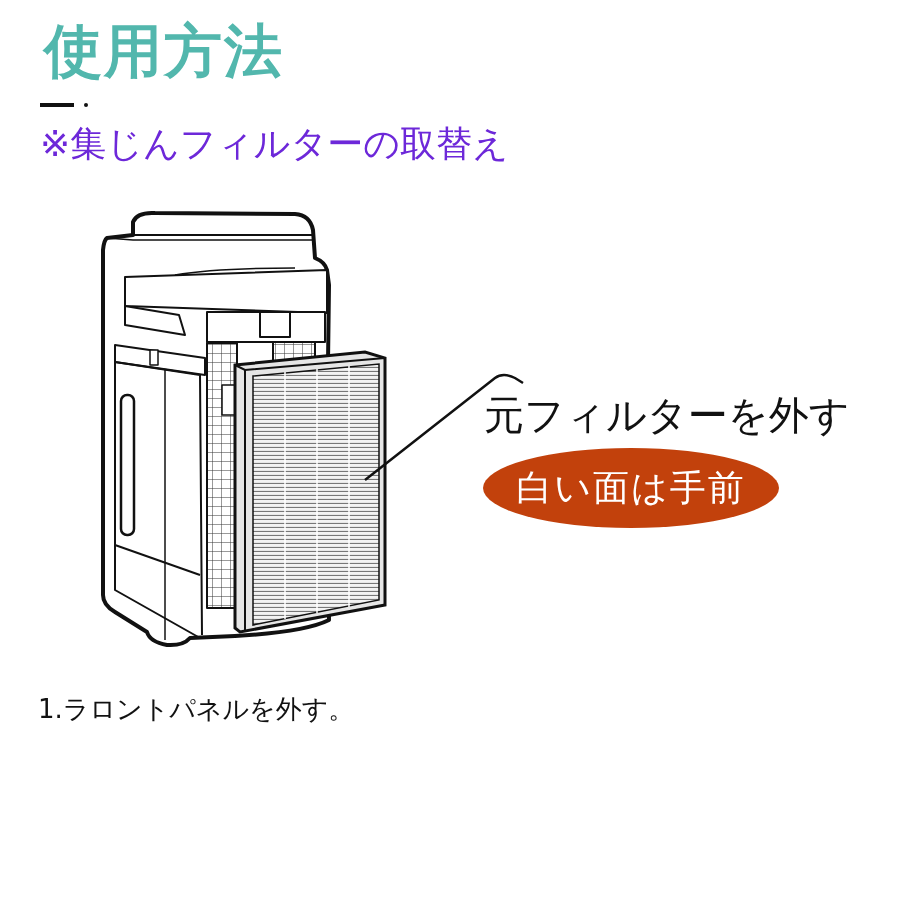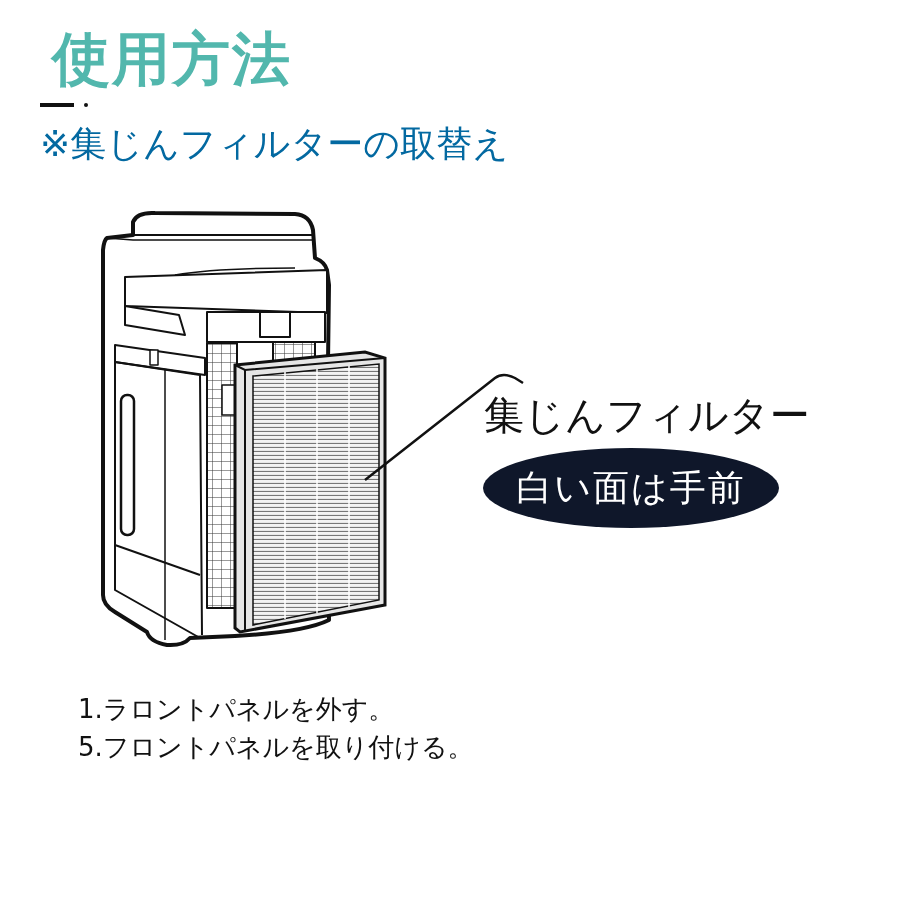--- a/index.html
+++ b/index.html
@@ -2,33 +2,33 @@
 <html><head>
 <meta charset="utf-8">
 <style>
   html, body { margin: 0; padding: 0; background: #ffffff; }
   body { width: 900px; height: 900px; position: relative; overflow: hidden;
          font-family: "DejaVu Sans", "Liberation Sans", sans-serif; color: #111; }
   .title { position: absolute; left: 40px; top: 18px; font-size: 58px; font-weight: bold;
            color: #52b7ad; letter-spacing: 2px; line-height: 1; }
   .rule { position: absolute; left: 40px; top: 103px; width: 34px; height: 4px; background: #111; }
   .rule-dot { position: absolute; left: 84px; top: 103px; width: 4px; height: 4px; background: #111; border-radius: 50%; }
-  .subtitle { position: absolute; left: 40px; top: 124px; font-size: 36px; color: #0369a1; line-height: 1.1; }
+  .subtitle { position: absolute; left: 40px; top: 124px; font-size: 36px; color: #6d28d9; line-height: 1.1; }
   .illustration { position: absolute; left: 95px; top: 200px; width: 720px; height: 460px; }
   .callout-label { position: absolute; left: 484px; top: 395px; font-size: 40px; color: #111; line-height: 1; }
   .pill { position: absolute; left: 483px; top: 448px; width: 296px; height: 80px; border-radius: 50%;
-          background: #0f172a; display: flex; align-items: center; justify-content: center; }
+          background: #c2410c; display: flex; align-items: center; justify-content: center; }
   .pill span { color: #fff; font-size: 36px; letter-spacing: 2px; }
   .steps { position: absolute; left: 38px; top: 690px; margin: 0; padding: 0; list-style: none; }
-  .steps li { font-size: 26px; line-height: 38px; color: #111; white-space: nowrap; margin-left: 40px; }
+  .steps li { font-size: 26px; line-height: 38px; color: #111; white-space: nowrap; }
 </style>
 </head>
 <body>
 
-<h1 class="title" style="margin:12px">使用方法</h1>
+<h1 class="title" style="margin:4px">使用方法</h1>
 <div class="rule"></div>
 <div class="rule-dot"></div>
 <div class="subtitle">※集じんフィルターの取替え</div>
 
 <svg class="illustration" viewBox="0 0 720 460" xmlns="http://www.w3.org/2000/svg">
   <defs>
     <pattern id="grid" width="9" height="9" patternUnits="userSpaceOnUse">
       <path d="M9 0 L0 0 0 9" fill="none" stroke="#333" stroke-width="1"></path>
     </pattern>
     <pattern id="pleats" width="6" height="4" patternUnits="userSpaceOnUse">
@@ -64,21 +64,20 @@
     <path d="M150 170 L150 432" fill="none" stroke-width="2"></path>
     <path d="M158 176 L284 164 L284 400 L158 425 Z" fill="url(#pleats)" stroke-width="1.5"></path>
     <line x1="190" y1="172" x2="190" y2="419" stroke="#fff" stroke-width="1.5"></line>
     <line x1="222" y1="169" x2="222" y2="413" stroke="#fff" stroke-width="1.5"></line>
     <line x1="254" y1="166" x2="254" y2="407" stroke="#fff" stroke-width="1.5"></line>
   </g>
 
   <path d="M270 280 L400 178 Q408 172 420 178 L428 183" fill="none" stroke="#111" stroke-width="2.5"></path>
 </svg>
 
-<div class="callout-label">集じんフィルター</div>
+<div class="callout-label">元フィルターを外す</div>
 <div class="pill">
   <span>白い面は手前</span>
 </div>
 
 <ul class="steps">
   <li>1.ラロントパネルを外す。</li>
-  <li>5.フロントパネルを取り付ける。</li>
 </ul>
 
 </body></html>

